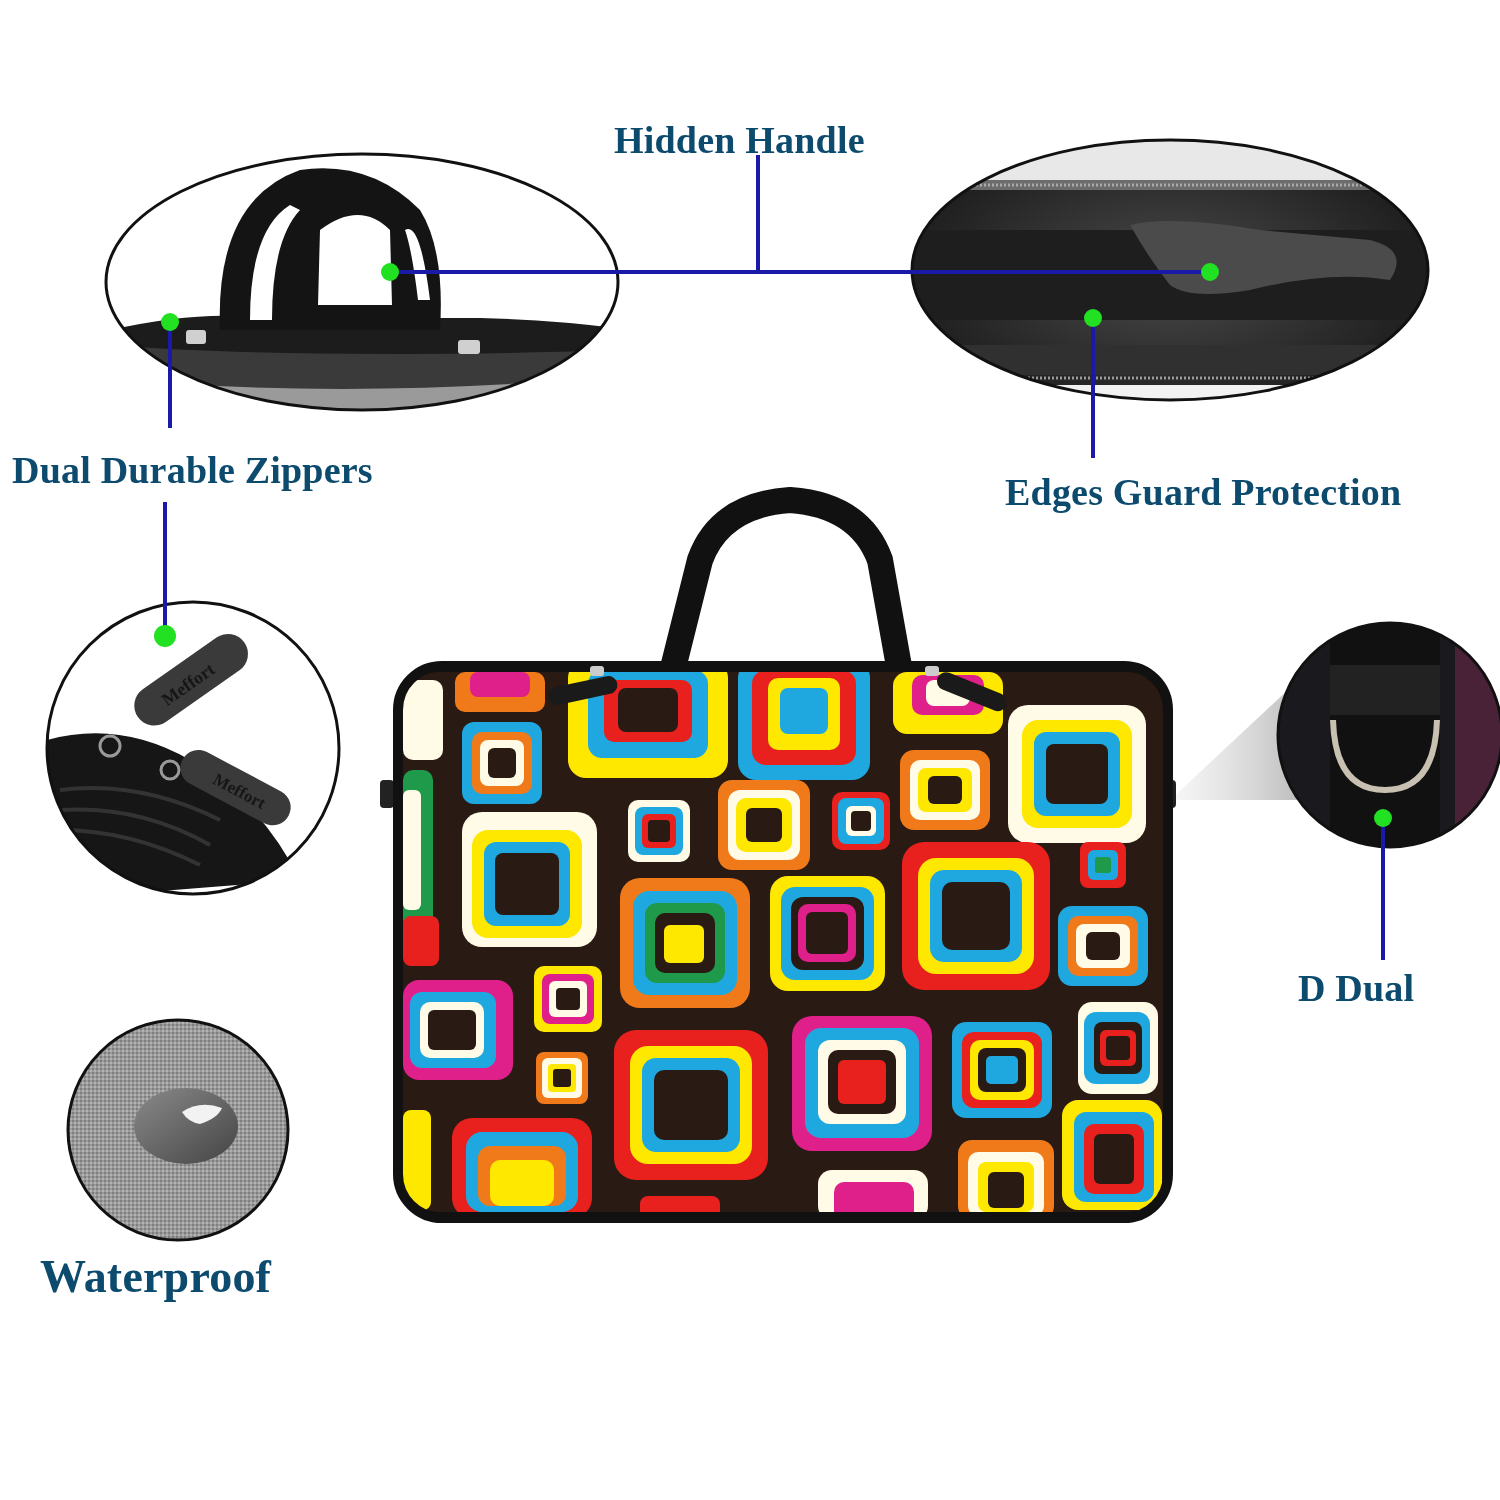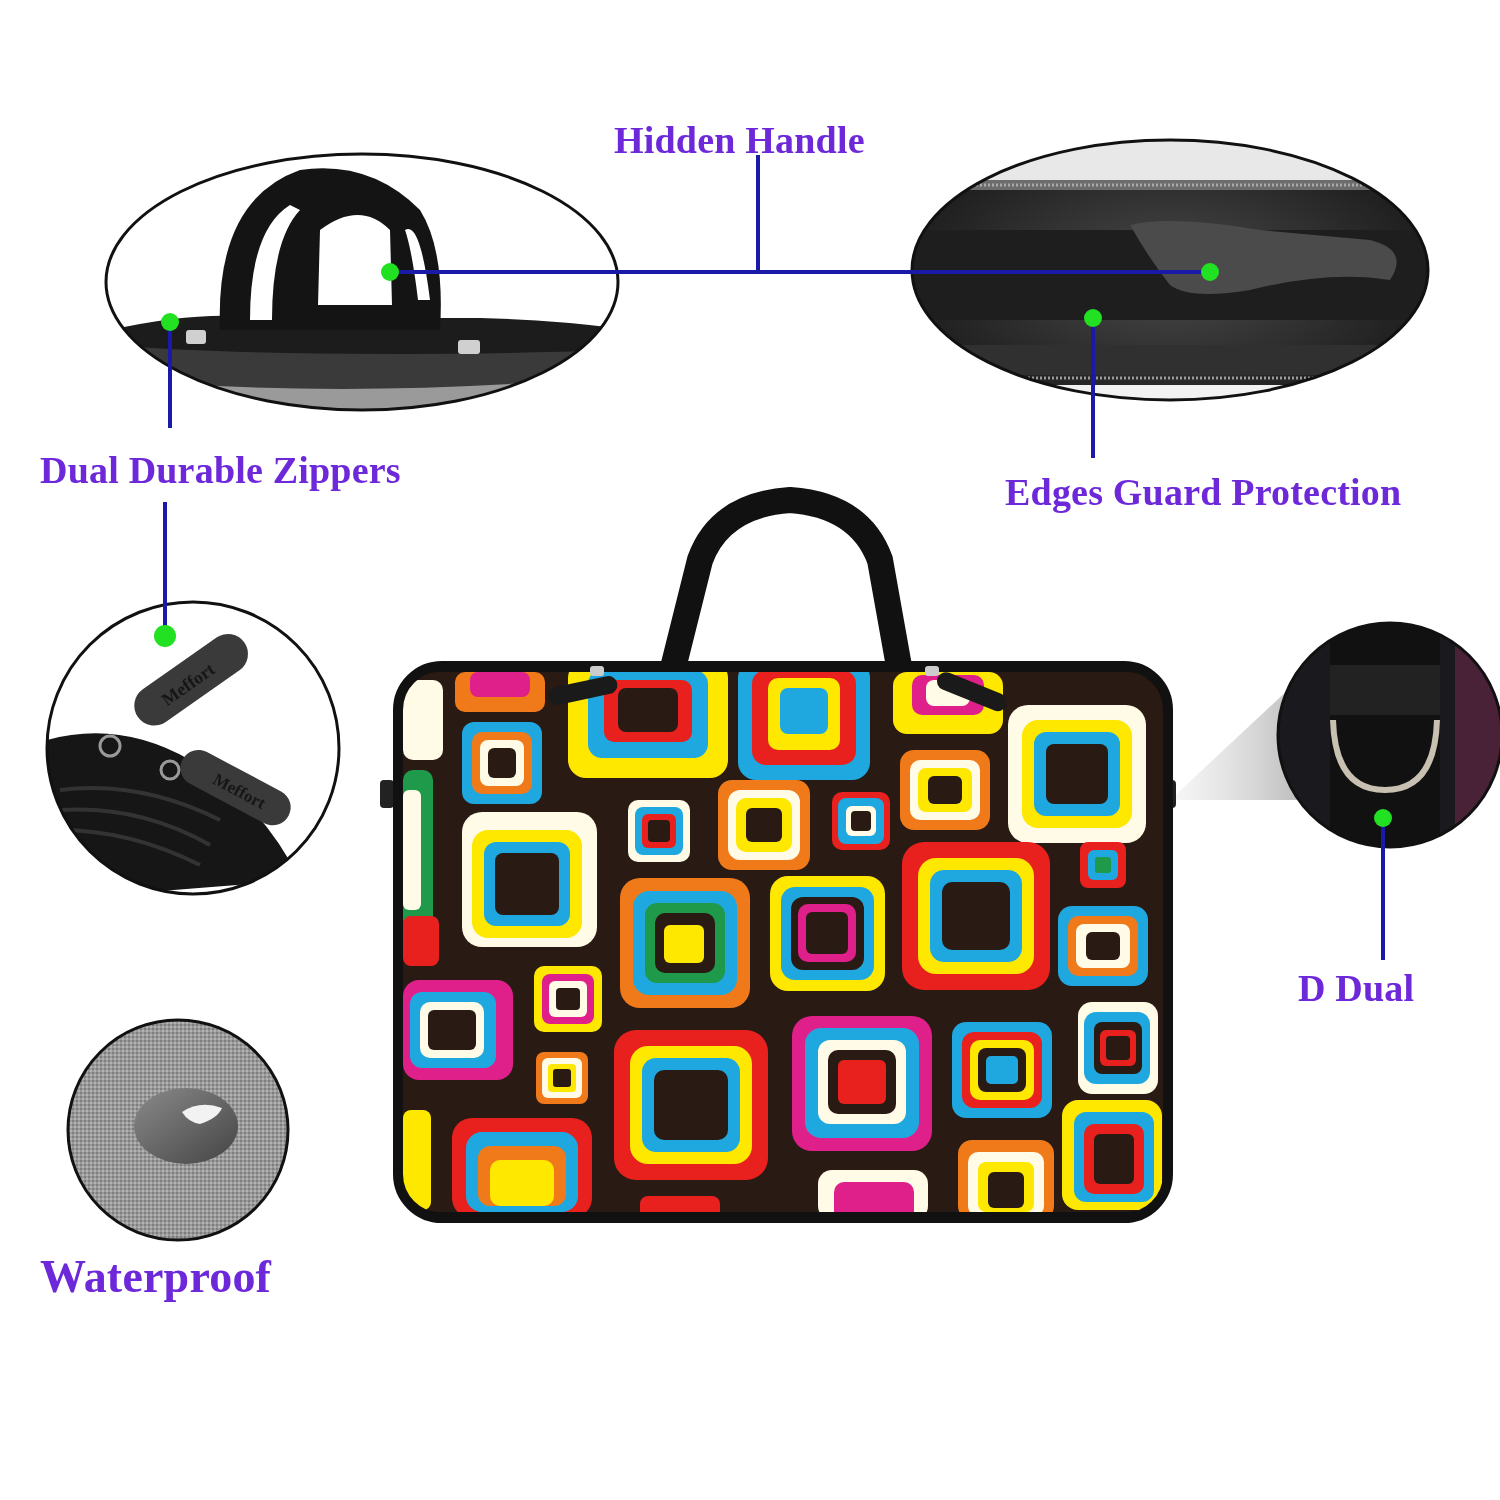--- a/index.html
+++ b/index.html
@@ -1,17 +1,17 @@
 <!DOCTYPE html>
 <html><head>
 <meta charset="utf-8">
 <style>
   html,body{margin:0;padding:0;background:#ffffff;}
   body{width:1500px;height:1500px;position:relative;overflow:hidden;font-family:"Liberation Serif","DejaVu Serif",serif;}
-  .label{position:absolute;font-weight:bold;color:#6d28d9;font-size:38px;white-space:nowrap;letter-spacing:0.2px;}
+  .label{position:absolute;font-weight:bold;color:#0c4a6e;font-size:38px;white-space:nowrap;letter-spacing:0.2px;}
   svg{position:absolute;left:0;top:0;}
 </style>
 </head>
 <body>
 
 <svg width="1500" height="1500" viewBox="0 0 1500 1500">
   <defs>
     <clipPath id="clipHandle">
         <ellipse cx="362" cy="282" rx="256" ry="128"></ellipse>
       </clipPath>
@@ -288,16 +288,16 @@
     <circle cx="390" cy="272" r="9"></circle>
     <circle cx="1210" cy="272" r="9"></circle>
     <circle cx="170" cy="322" r="9"></circle>
     <circle cx="1093" cy="318" r="9"></circle>
     <circle cx="165" cy="636" r="11"></circle>
     <circle cx="1383" cy="818" r="9"></circle>
   </g>
 </svg>
 
 <div class="label" style="left:614px;top:118px;">Hidden Handle</div>
-<div class="label" style="left:40px;top:448px;">Dual Durable Zippers</div>
+<div class="label" style="left:12px;top:448px;">Dual Durable Zippers</div>
 <div class="label" style="left:1005px;top:470px;">Edges Guard Protection</div>
 <div class="label" style="left:1298px;top:966px;">D Dual</div>
 <div class="label" style="left:40px;top:1250px;font-size:46px;font-family:Liberation Serif, serif;">Waterproof</div>
 
 </body></html>

